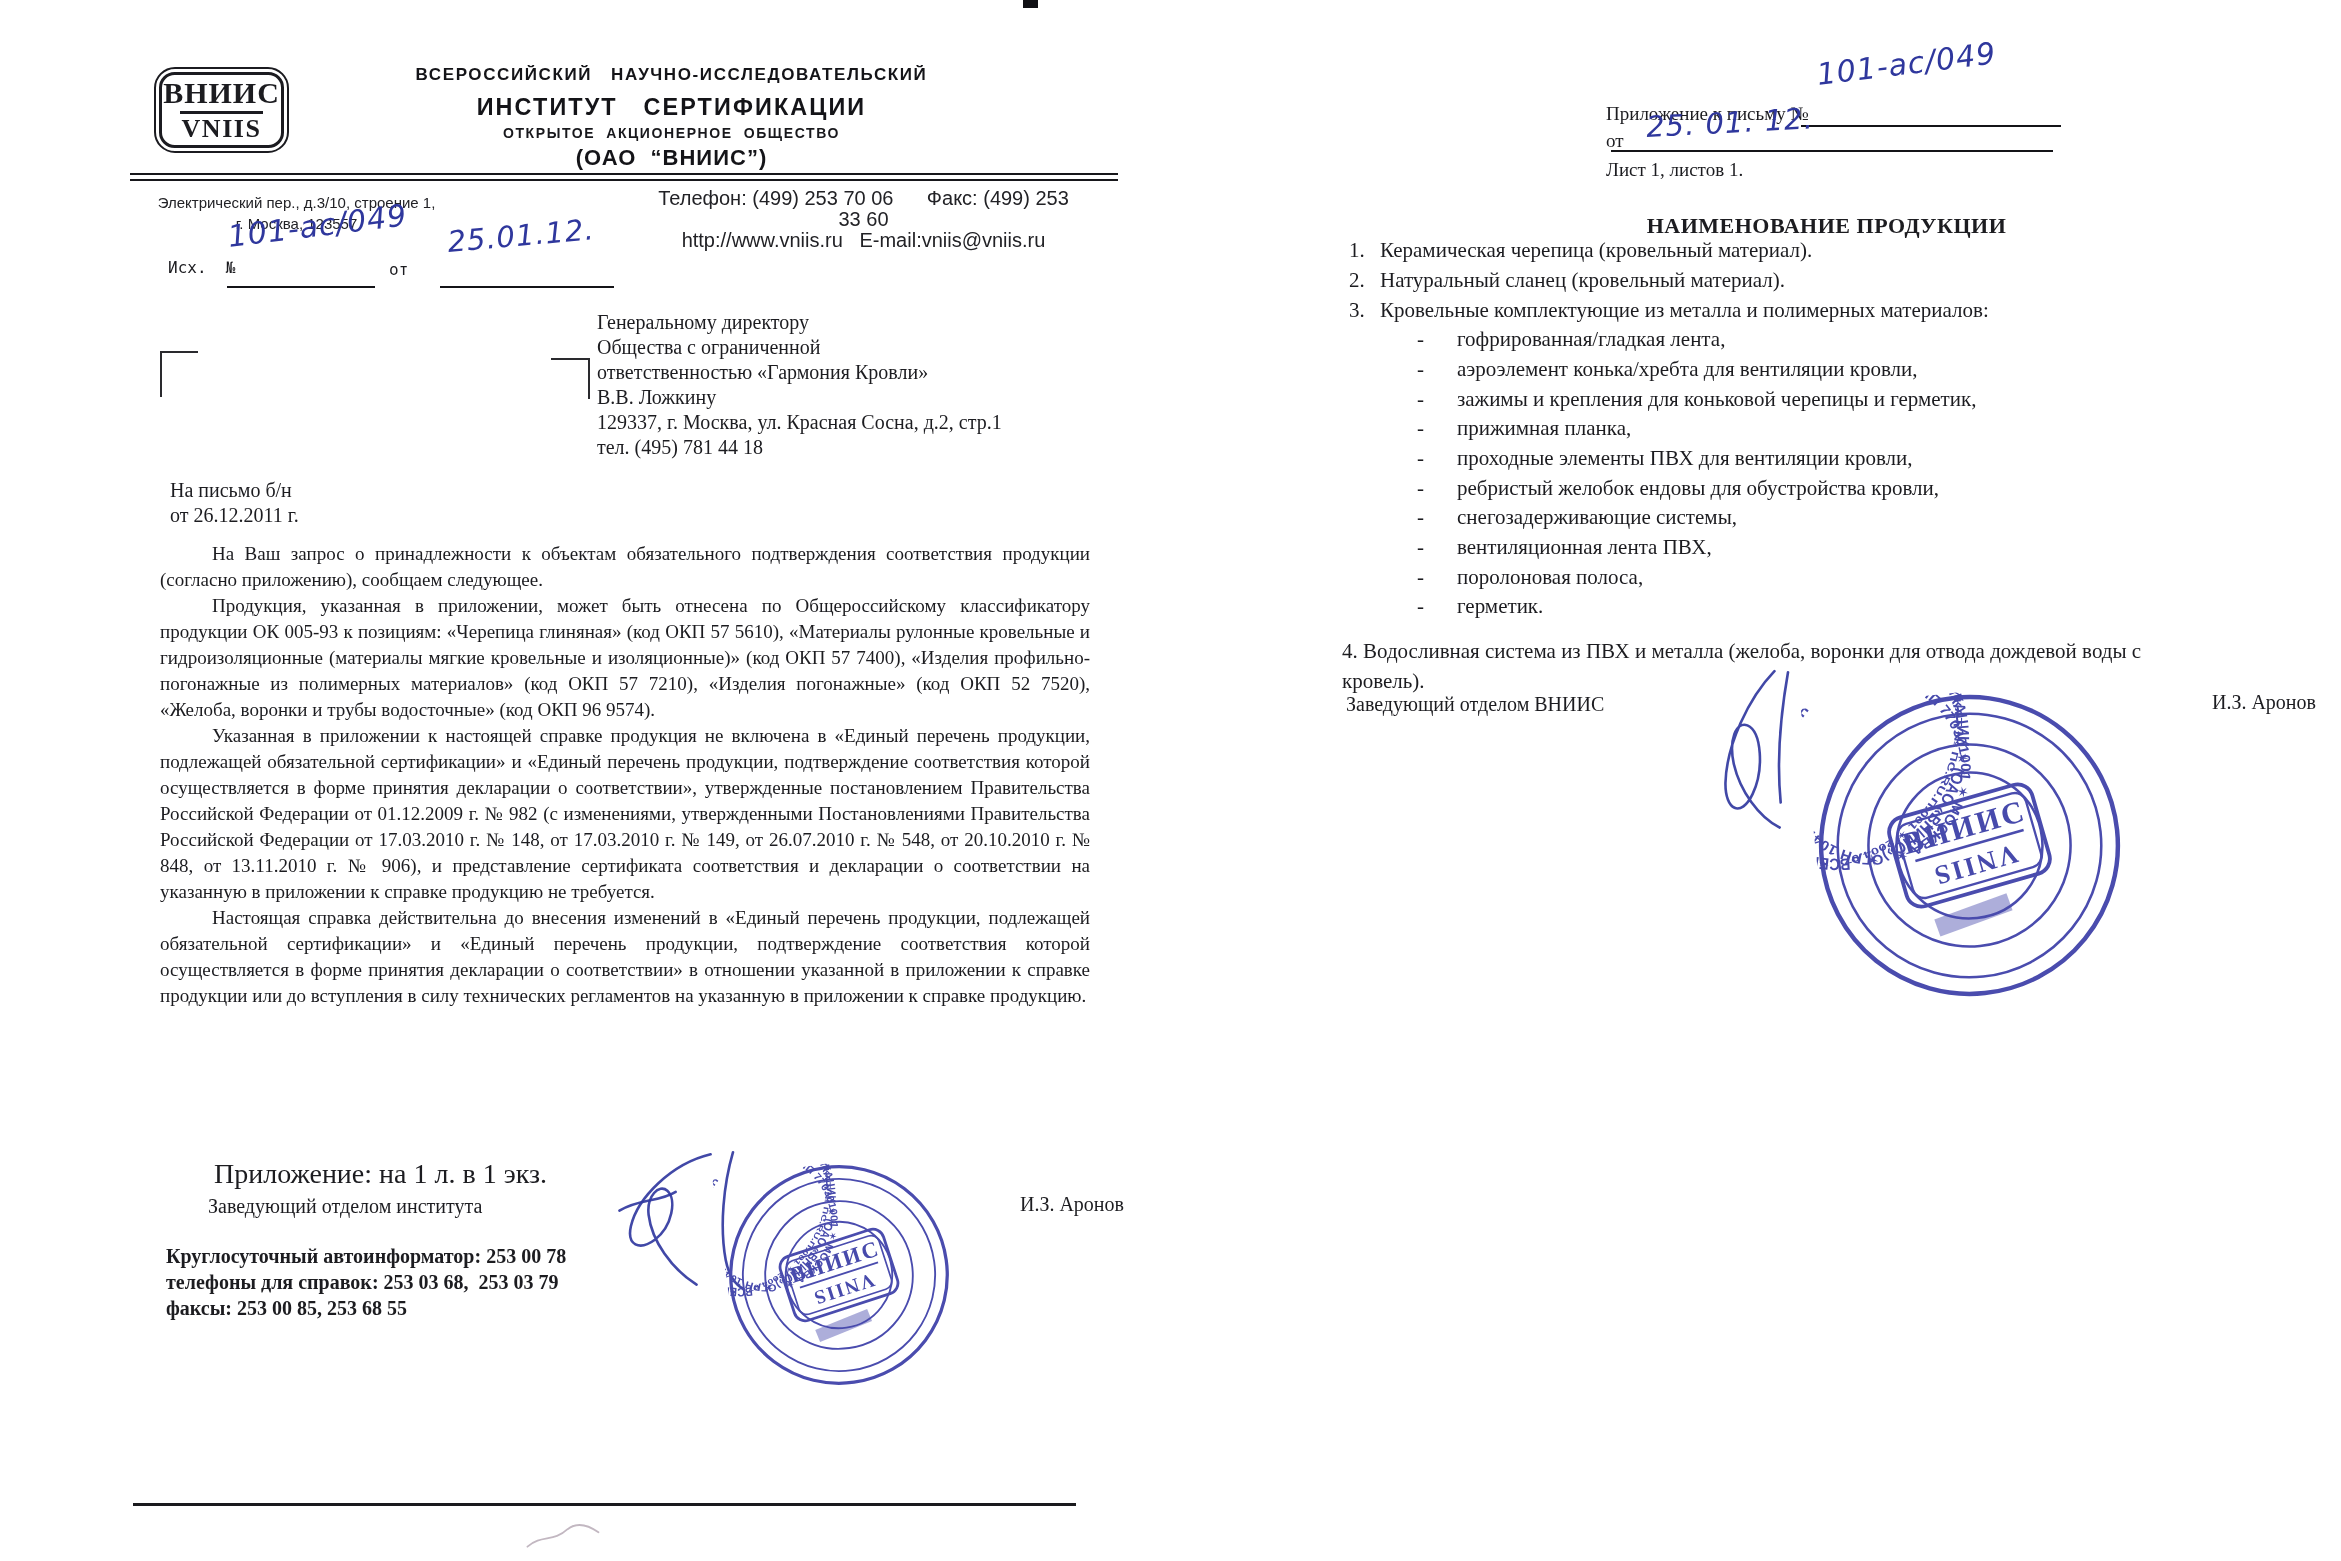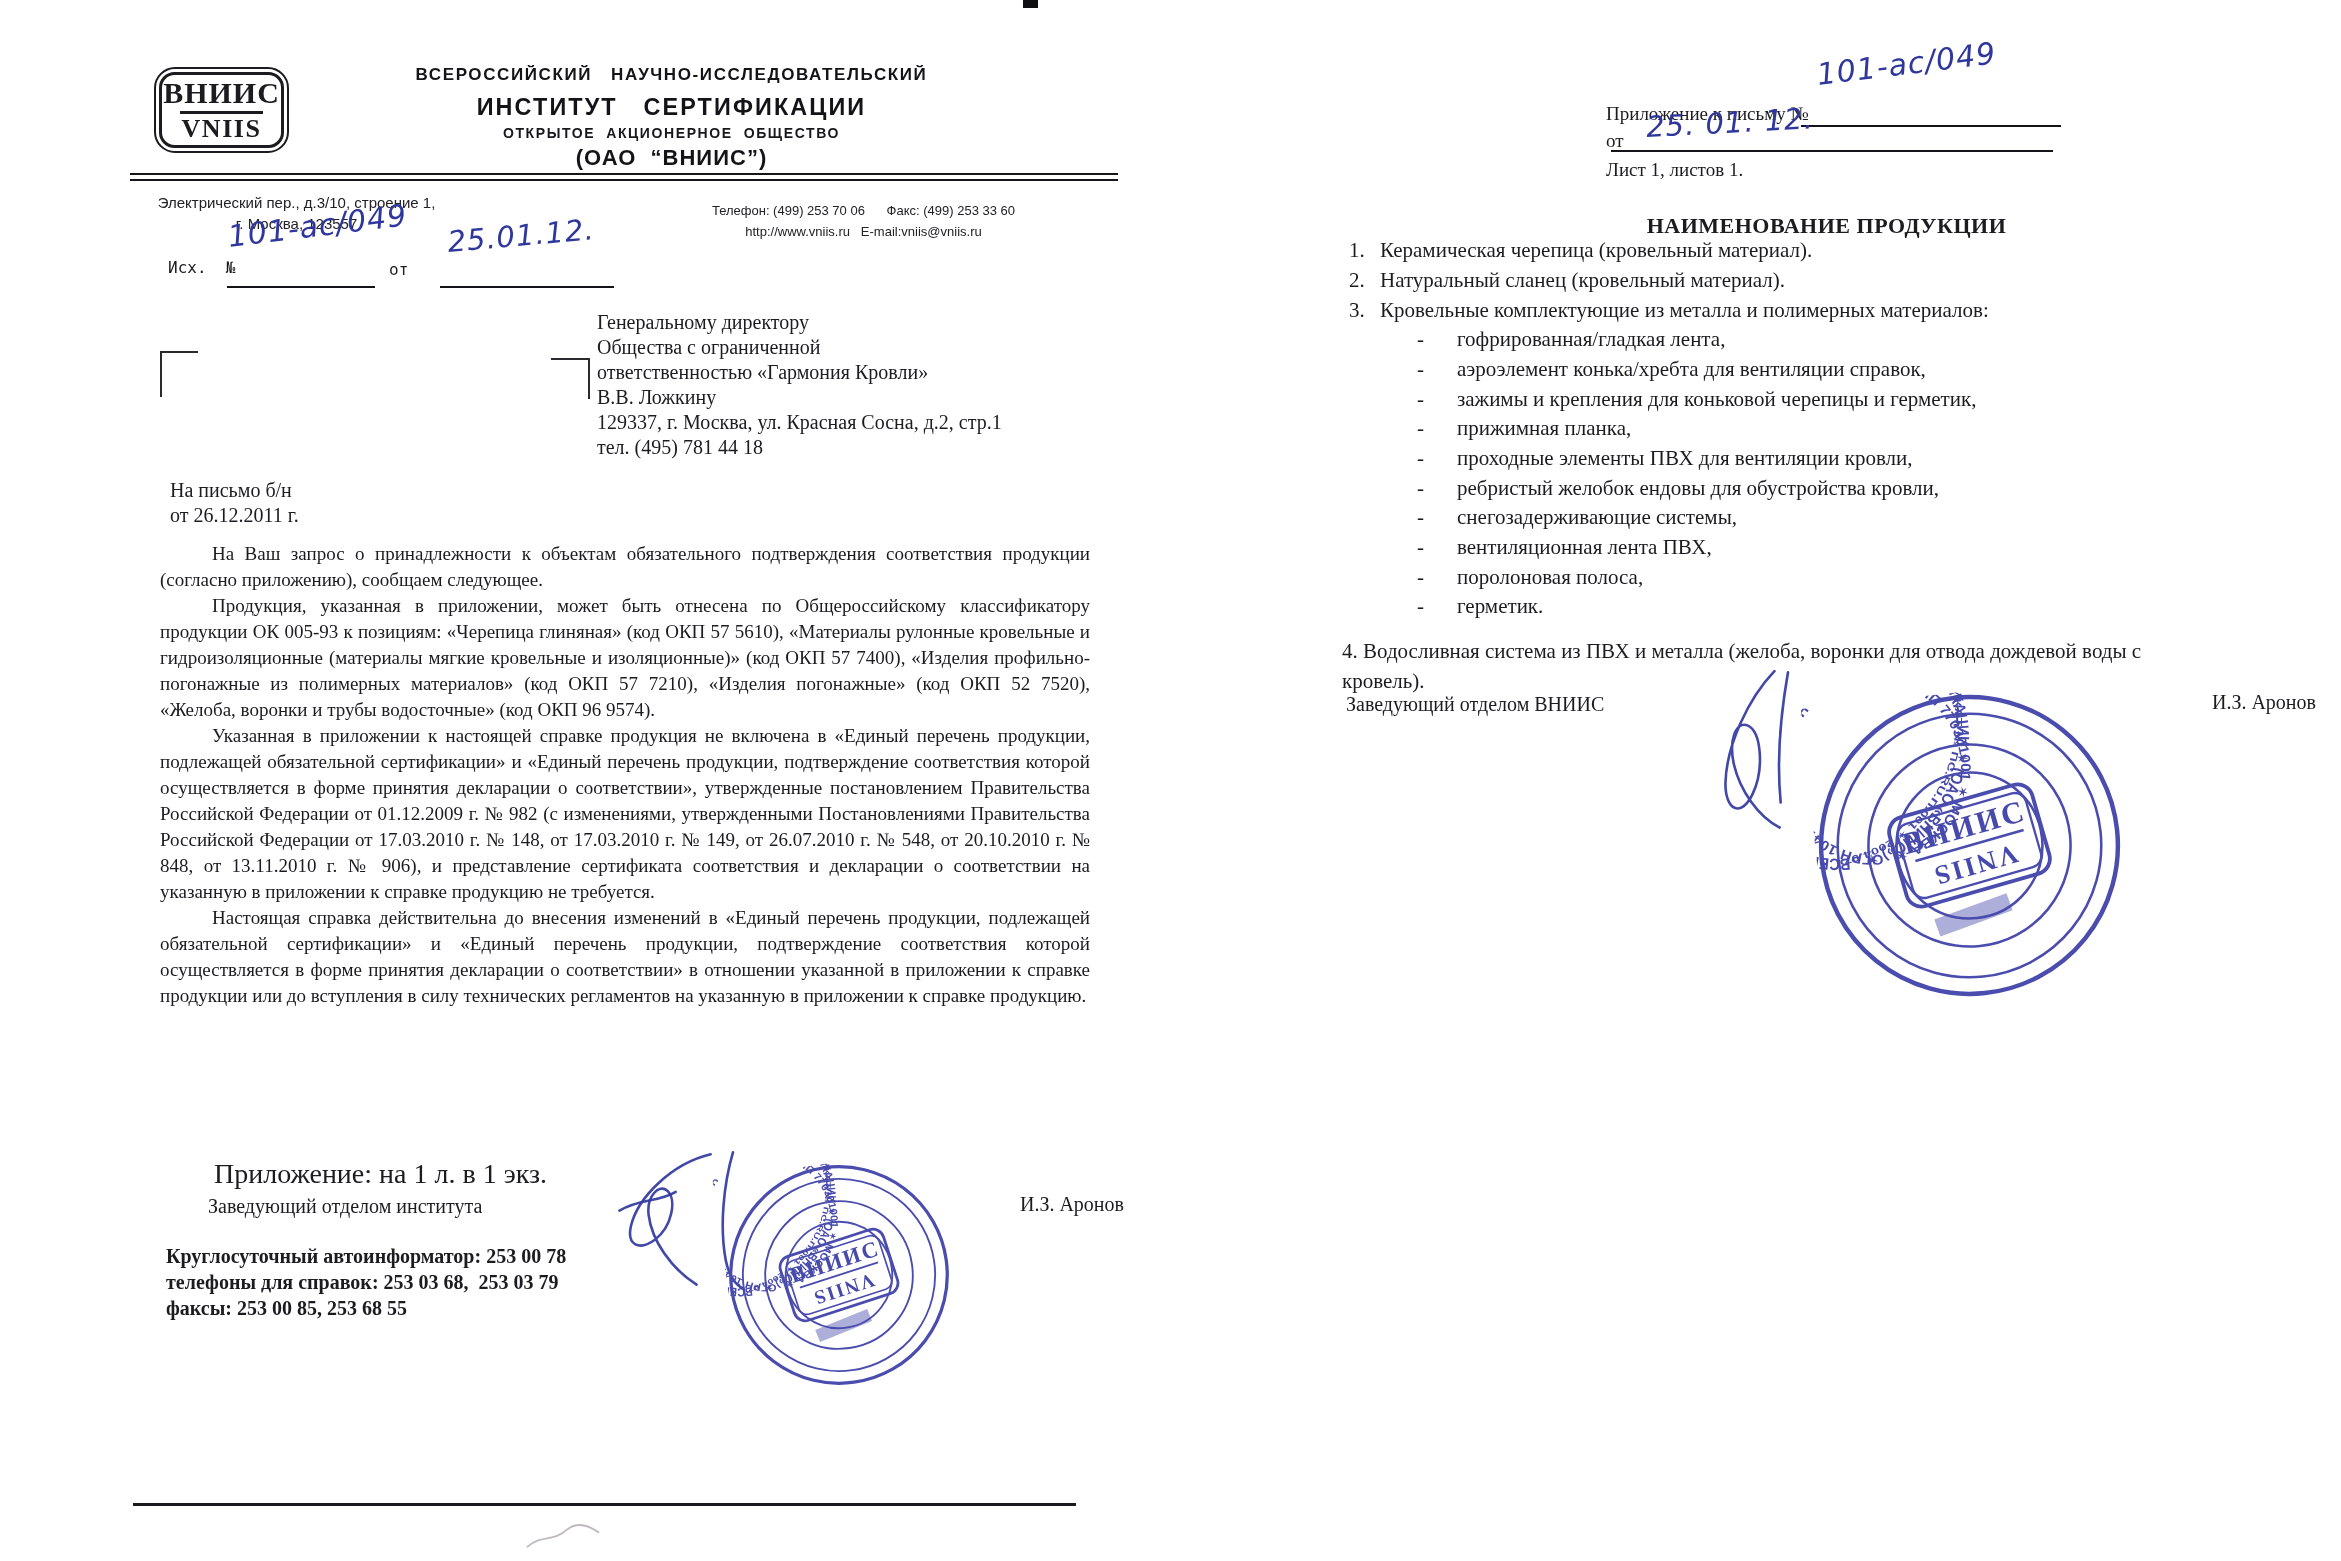--- a/index.html
+++ b/index.html
@@ -24,21 +24,21 @@
   .logo-lat{font-size:26px;font-weight:bold;letter-spacing:1.6px;line-height:1;}
 
   .org-line1{left:333px;top:65px;width:677px;font-size:17px;font-weight:bold;letter-spacing:1.6px;color:#141418;}
   .org-line2{left:333px;top:94px;width:677px;font-size:23.4px;font-weight:bold;letter-spacing:2.1px;color:#141418;}
   .org-line3{left:333px;top:125px;width:677px;font-size:14px;font-weight:bold;letter-spacing:1.6px;color:#18181c;}
   .org-line4{left:333px;top:145px;width:677px;font-size:22px;font-weight:bold;letter-spacing:1px;color:#141418;}
 
   .double-rule{left:130px;top:173px;width:988px;height:4.2px;border-top:2.6px solid #17171b;border-bottom:2.1px solid #17171b;}
 
   .addr{left:135px;top:192px;width:323px;font-size:15px;line-height:21px;color:#222226;}
-  .contacts{left:645px;top:200px;width:437px;font-size:13px;line-height:21px;color:#222226;}
+  .contacts{left:645px;top:188px;width:437px;font-size:20px;line-height:21px;color:#222226;}
 
   .hw{font-family:"DejaVu Sans","Liberation Sans",sans-serif;font-style:italic;color:#2f379d;
       letter-spacing:1px;white-space:nowrap;transform-origin:left bottom;}
   .uline{height:2.1px;background:#141418;}
 
   .corner-l{left:160px;top:351px;width:36px;height:44px;border-top:2.1px solid #2a2a2e;border-left:2.1px solid #2a2a2e;}
   .corner-r{left:551px;top:358px;width:37px;height:39px;border-top:2.1px solid #2a2a2e;border-right:2.1px solid #2a2a2e;}
 
   .recipient{left:597px;top:310px;width:500px;font-size:20px;line-height:25px;}
   .refline{font-size:20px;line-height:25px;}
@@ -179,21 +179,21 @@
   <div class="abs page2-item" style="left:1349px;top:238px;">1.</div>
   <div class="abs page2-item" style="left:1380px;top:238px;">Керамическая черепица (кровельный материал).</div>
   <div class="abs page2-item" style="left:1349px;top:268px;">2.</div>
   <div class="abs page2-item" style="left:1380px;top:268px;">Натуральный сланец (кровельный материал).</div>
   <div class="abs page2-item" style="left:1349px;top:298px;">3.</div>
   <div class="abs page2-item" style="left:1380px;top:298px;">Кровельные комплектующие из металла и полимерных материалов:</div>
 
   <div class="abs sub-dash" style="left:1417px;top:327px;">-</div>
   <div class="abs page2-item" style="left:1457px;top:327px;">гофрированная/гладкая лента,</div>
   <div class="abs sub-dash" style="left:1417px;top:357px;">-</div>
-  <div class="abs page2-item" style="left:1457px;top:357px;">аэроэлемент конька/хребта для вентиляции справок,</div>
+  <div class="abs page2-item" style="left:1457px;top:357px;">аэроэлемент конька/хребта для вентиляции кровли,</div>
   <div class="abs sub-dash" style="left:1417px;top:387px;">-</div>
   <div class="abs page2-item" style="left:1457px;top:387px;">зажимы и крепления для коньковой черепицы и герметик,</div>
   <div class="abs sub-dash" style="left:1417px;top:416px;">-</div>
   <div class="abs page2-item" style="left:1457px;top:416px;">прижимная планка,</div>
   <div class="abs sub-dash" style="left:1417px;top:446px;">-</div>
   <div class="abs page2-item" style="left:1457px;top:446px;">проходные элементы ПВХ для вентиляции кровли,</div>
   <div class="abs sub-dash" style="left:1417px;top:476px;">-</div>
   <div class="abs page2-item" style="left:1457px;top:476px;">ребристый желобок ендовы для обустройства кровли,</div>
   <div class="abs sub-dash" style="left:1417px;top:505px;">-</div>
   <div class="abs page2-item" style="left:1457px;top:505px;">снегозадерживающие системы,</div>

